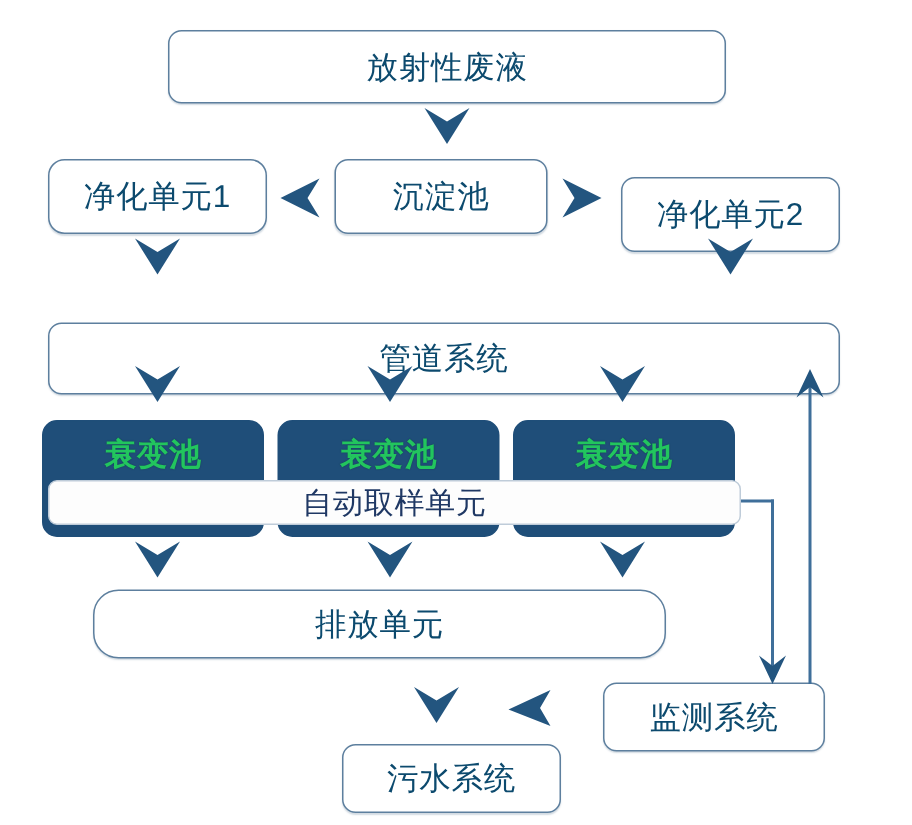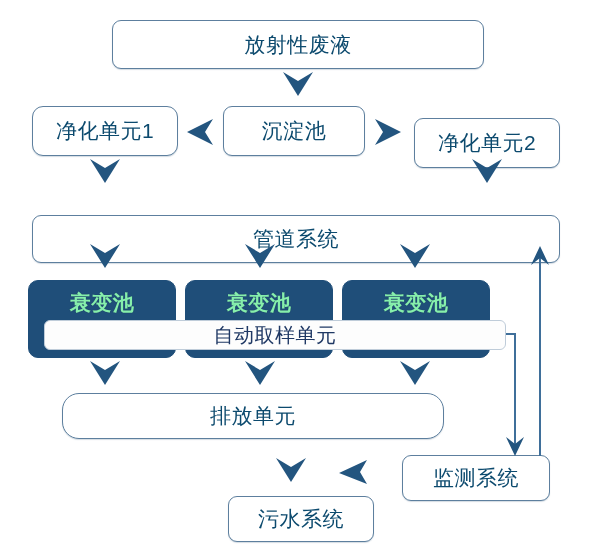--- a/index.html
+++ b/index.html
@@ -36,35 +36,34 @@
     background: #ffffff;
     border: 1.6px solid #5d7f9e;
     color: #0c4a6e;
     box-shadow: 0 1px 1px rgba(80,110,140,0.25);
   }
 
   
   .node.dark {
     background: #1f4e79;
     border: 1px solid #1f4e79;
-    color: #86efac;
+    color: #22c55e;
     font-weight: bold;
     border-radius: 10px;
     text-shadow: 0 0 1px rgba(0,0,0,0.35);
   }
 
   
   .node.strip {
     background: #fdfdfd;
     border: 1.4px solid #bfccd9;
     border-radius: 6px;
     color: #1f3864;
     font-size: 20px;
     z-index: 5;
-    margin-left: 12px;
   }
 
   
   .arrow {
     position: absolute;
     z-index: 6;
   }
   .arrow svg { display: block; }
   .chev { fill: #23557f; }
 

